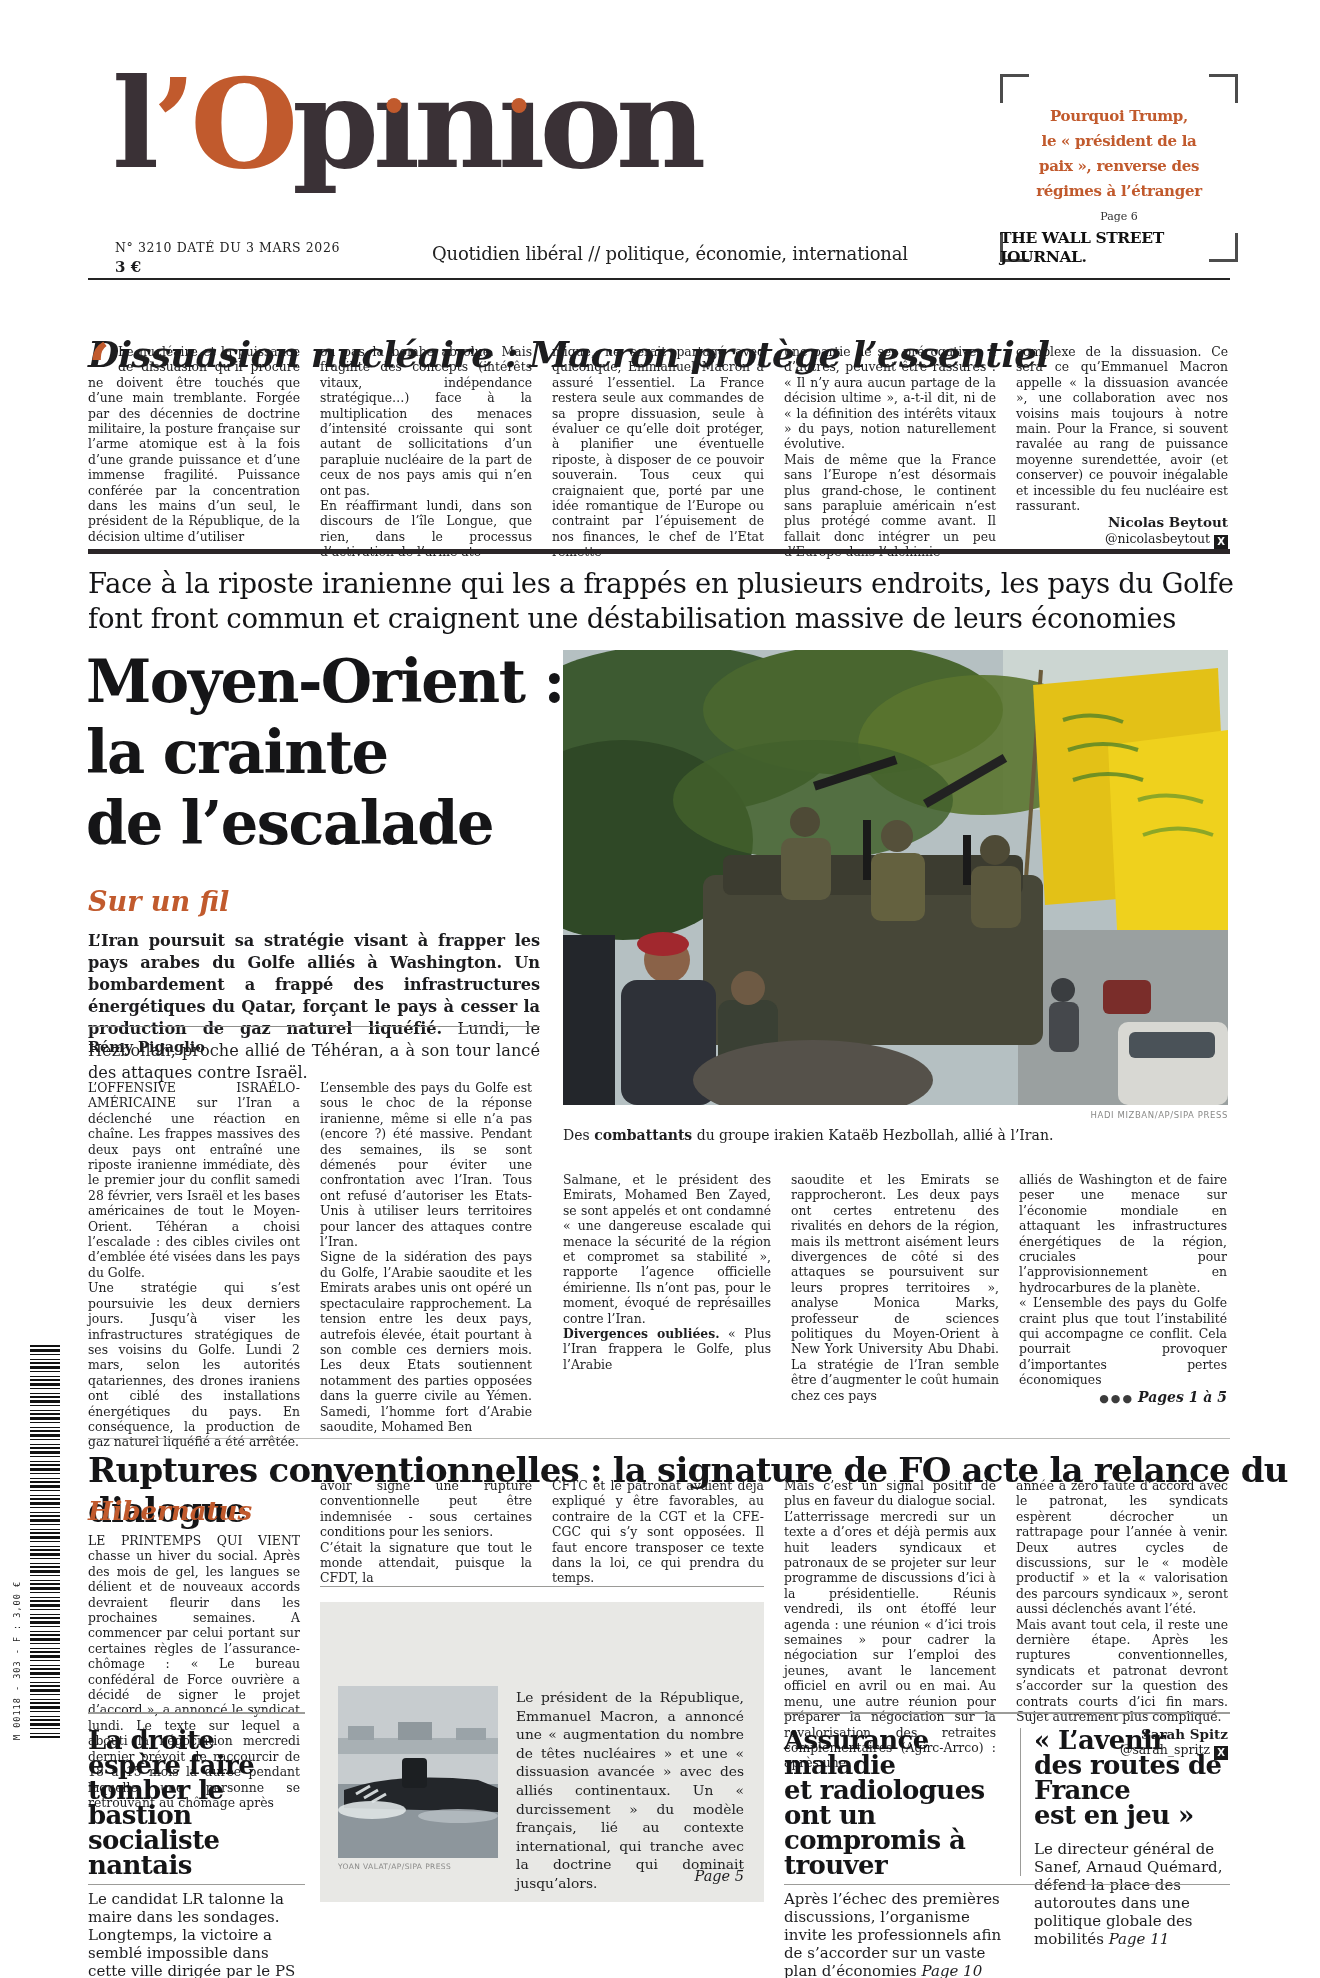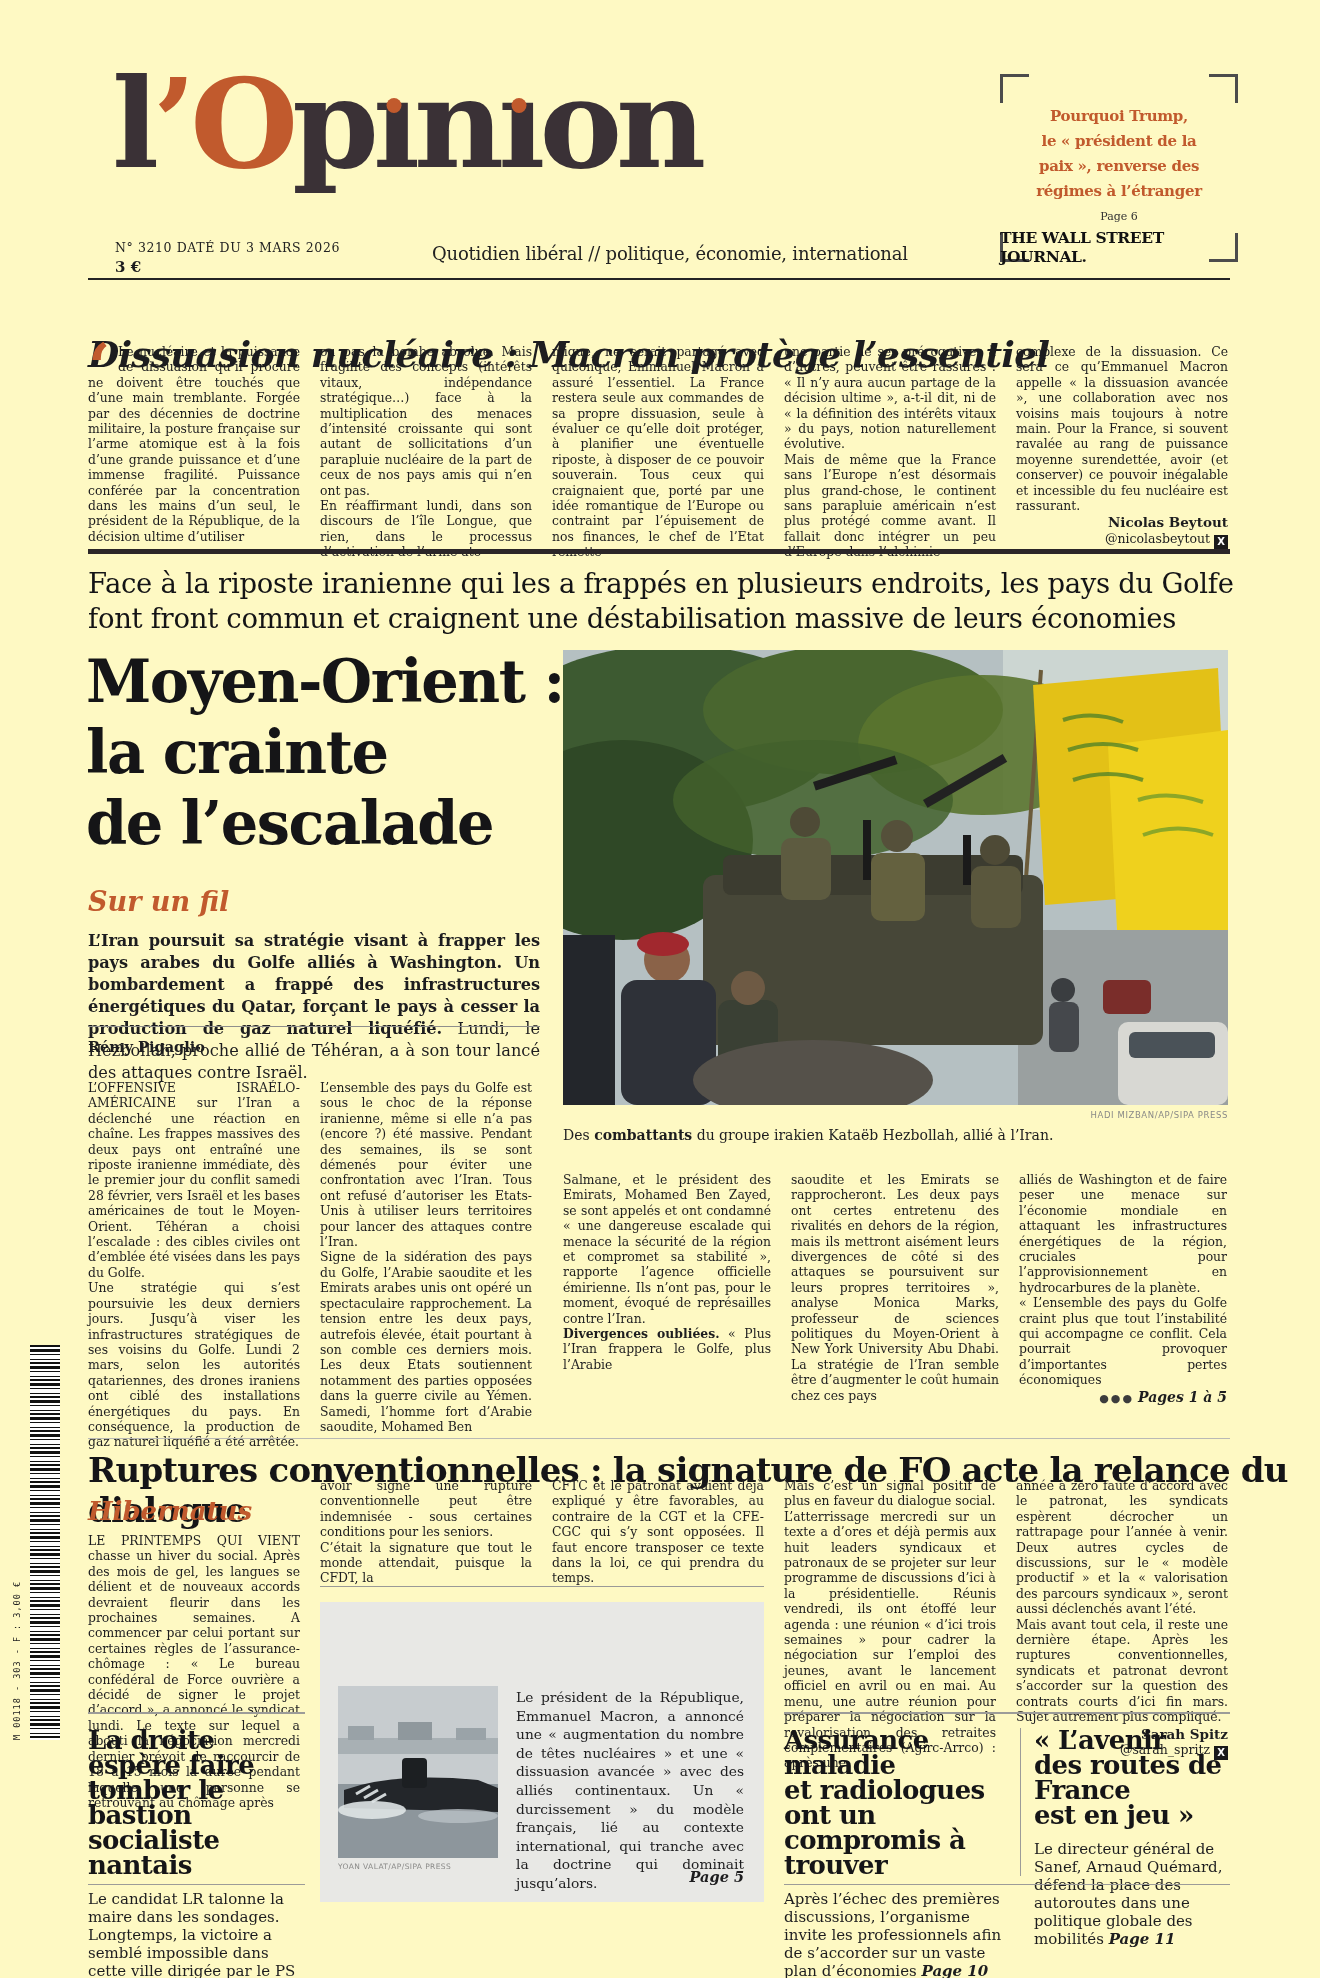--- a/index.html
+++ b/index.html
@@ -3,21 +3,21 @@
 <meta charset="utf-8">
 <style>
   :root{
     --accent:#c15a2d;
     --ink:#1d1d1f;
     --mast:#3a3136;
     --rule:#b9b9b6;
   }
   html,body{margin:0;padding:0;background:#e9e9e9;}
   .page{
-    position:relative;width:1320px;height:1978px;background:#fef9c3;
+    position:relative;width:1320px;height:1978px;background:#ffffff;
     font-family:"DejaVu Serif", serif;color:var(--ink);overflow:hidden;margin:0 auto;
   }
   .abs{position:absolute;}
   .prewrap{white-space:pre-line;}
   
   .mast-title{
     left:112px;top:62px;font-weight:bold;font-size:124px;line-height:1;
     letter-spacing:-6px;color:var(--mast);
   }
   .mast-title .or{color:var(--accent);}
@@ -87,21 +87,21 @@
   .rupt-col1{font-size:12.4px;line-height:15.4px;text-align:justify;}
   
   .feu-rule{left:320px;top:1586px;width:444px;height:1px;background:#9a9a97;}
   .feu-box{left:320px;top:1602px;width:444px;height:300px;background:#e8e8e5;}
   .feu-title{position:absolute;left:0;right:0;top:32px;text-align:center;
     font-style:italic;font-weight:bold;font-size:27px;color:var(--accent);letter-spacing:-0.3px;}
   .feu-photo{position:absolute;left:18px;top:84px;width:160px;height:172px;overflow:hidden;}
   .feu-credit{position:absolute;left:18px;top:260px;font-family:"DejaVu Sans",sans-serif;
     font-size:7.5px;letter-spacing:.4px;color:#8a8a88;}
   .feu-text{position:absolute;left:196px;top:86px;width:228px;font-size:13.8px;line-height:18.6px;text-align:justify;}
-  .pageref{font-weight:bold;font-style:italic;}
+  .pageref{font-weight:normal;font-style:italic;}
   .feu-page{position:absolute;right:20px;top:266px;font-size:14.5px;}
   
   .tease-rule-top-l{left:88px;top:1712px;width:217px;height:2px;background:#9c9c99;}
   .tease-rule-top-r{left:784px;top:1712px;width:446px;height:2px;background:#9c9c99;}
   .tease-rule-bot-l{left:88px;top:1884px;width:217px;height:1px;background:#9c9c99;}
   .tease-rule-bot-r{left:784px;top:1884px;width:446px;height:1px;background:#9c9c99;}
   .tease-div{left:1020px;top:1728px;width:1px;height:148px;background:#9c9c99;}
   .teaser{width:212px;}
   .teaser h3{margin:0;font-size:26px;line-height:25px;letter-spacing:-0.6px;color:#151517;}
   .teaser .t-body{margin-top:12px;font-size:15px;line-height:18px;text-align:left;}

